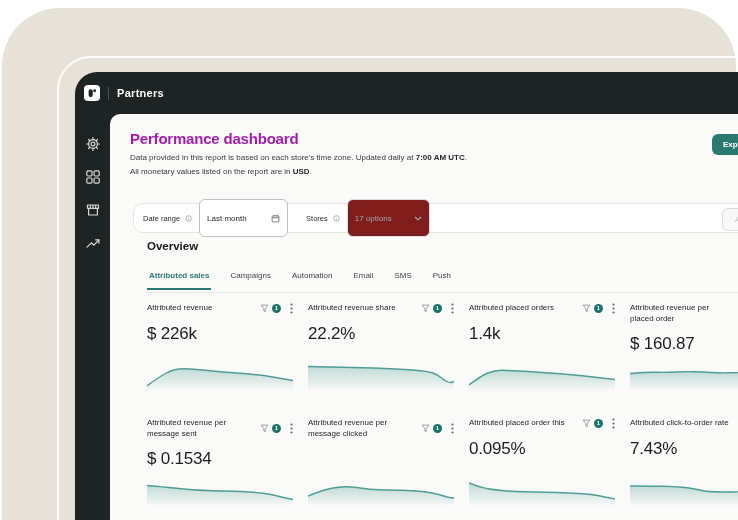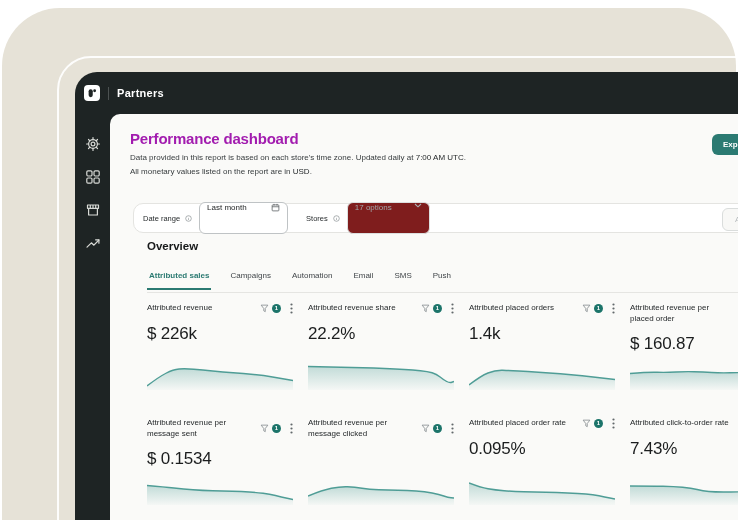--- a/index.html
+++ b/index.html
@@ -24,30 +24,30 @@
   
   .sidebar{position:absolute;left:0;top:42px;width:35px;bottom:0;
     display:flex;flex-direction:column;align-items:center;padding-top:22px;gap:17px;}
   .side-icon{width:16px;height:16px;display:block;cursor:pointer;}
   
   .panel{position:absolute;left:35px;top:42px;width:685px;height:428px;
     background:#fafaf8;border-radius:10px 0 0 0;}
   .page-title{position:absolute;left:20px;top:16px;font-size:15px;font-weight:700;
     color:#a21caf;letter-spacing:-.2px;}
   .page-desc{position:absolute;left:20px;top:37px;font-size:8px;line-height:13.5px;color:#373c3e;}
-  .page-desc b{font-weight:400;color:#25292b;}
+  .page-desc b{font-weight:700;color:#25292b;}
   .export-btn{position:absolute;left:602px;top:20px;height:21px;padding:0 11px;
     background:#2b7a72;color:#ffffff;font-size:8px;font-weight:700;border:none;border-radius:6px;
     display:flex;align-items:center;cursor:pointer;}
   
   .filter-strip{position:absolute;left:23px;top:89px;height:30px;width:760px;
     background:#ffffff;border:1px solid #e4e4e1;border-radius:10px;
     display:flex;align-items:center;padding-left:9px;box-sizing:border-box;gap:5px;}
   .filter-label{font-size:7.5px;color:#272b2d;}
-  .select{height:32px;box-sizing:border-box;display:flex;align-items:flex-start;justify-content:space-between;
+  .select{height:38px;box-sizing:border-box;display:flex;align-items:center;justify-content:space-between;
     padding:0 7px;border-radius:6px;background:#ffffff;cursor:pointer;}
   .select.date{width:89px;border:1px solid #bfc3c5;margin-left:2px;}
   .select.date .sel-text{font-size:8px;color:#1e2122;}
   .select.stores{width:83px;border:1px solid #dcdfdf;background:#7f1d1d;margin-left:2px;cursor:default;}
   .select.stores .sel-text{font-size:8px;color:#a2a8ab;}
   .apply-btn{position:absolute;left:588px;top:4px;height:21px;padding:0 12px;
     background:#f8f8f6;border:1px solid #dadddc;border-radius:6px;color:#b6bbbd;
     font-size:8px;display:flex;align-items:center;}
   .gap8{width:8px;flex:0 0 auto;}
   
@@ -327,21 +327,21 @@
           </span>
         </div>
         <svg class="spark" viewBox="0 0 100 30" preserveAspectRatio="none">
             <path d="M0 21 Q10 15 16 13.25 Q22 11.5 27 11.75 Q32 12 37 13.25 Q42 14.5 48.5 14.75 Q55 15 61.5 15.25 Q68 15.5 74 16 Q80 16.5 85 18 Q90 19.5 93 21 Q96 22.5 98 22.75 L100 23 L100 30 L0 30 Z" fill="url(#sparkGrad)" stroke="none"></path>
             <path d="M0 21 Q10 15 16 13.25 Q22 11.5 27 11.75 Q32 12 37 13.25 Q42 14.5 48.5 14.75 Q55 15 61.5 15.25 Q68 15.5 74 16 Q80 16.5 85 18 Q90 19.5 93 21 Q96 22.5 98 22.75 L100 23" fill="none" stroke="#4f9d96" stroke-width="1.4" vector-effect="non-scaling-stroke"></path>
           </svg>
       </div>
 
       <div class="card">
         <div class="card-head">
-          <span class="card-label">Attributed placed order rate</span>
+          <span class="card-label">Attributed placed order this</span>
           <span class="card-icons">
             <span class="funnel">
                 <svg width="9" height="9" viewBox="0 0 12 12" fill="none" stroke="#878d90" stroke-width="1.1" stroke-linejoin="round">
                   <path d="M1.5 1.5h9L7 6v4.2l-2-1.1V6z"></path>
                 </svg>
               </span>
             <span class="badge">1</span>
             <span class="kebab">
                 <svg width="3" height="11" viewBox="0 0 3 11">
                   <circle cx="1.5" cy="1.5" r="1.1" fill="#62686b"></circle>

